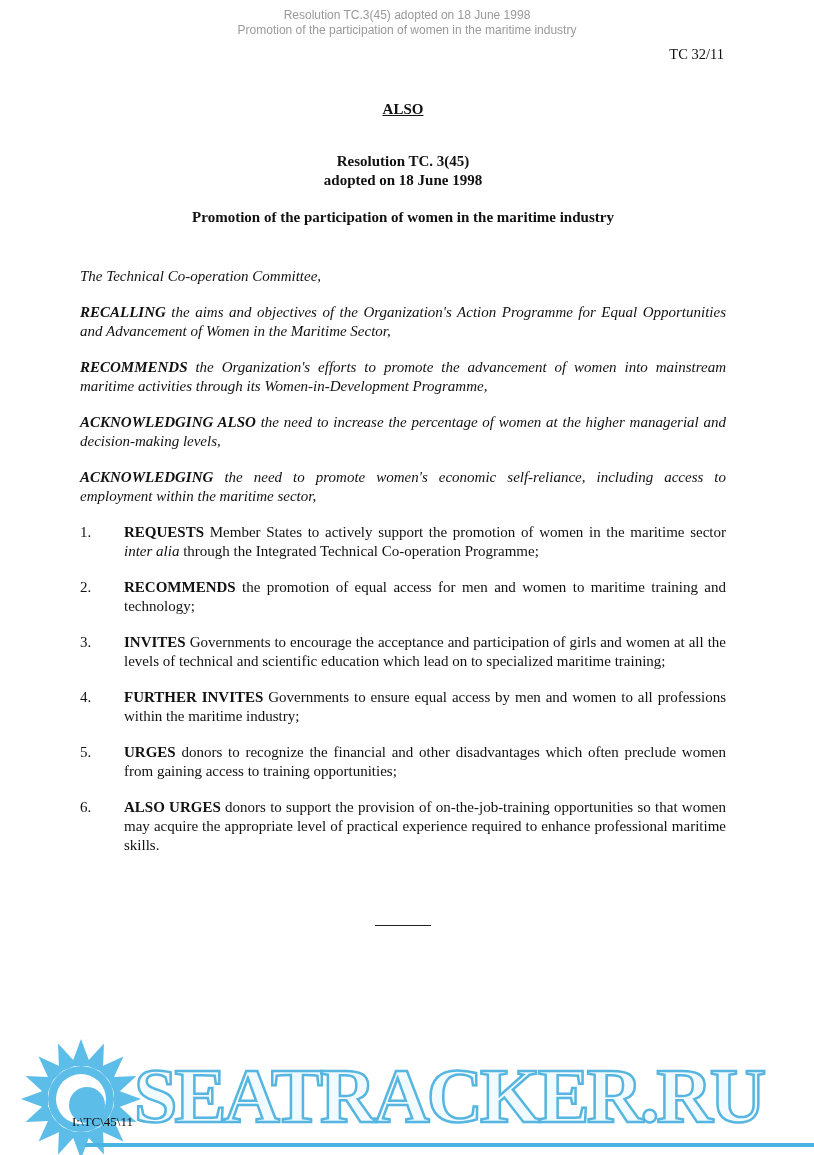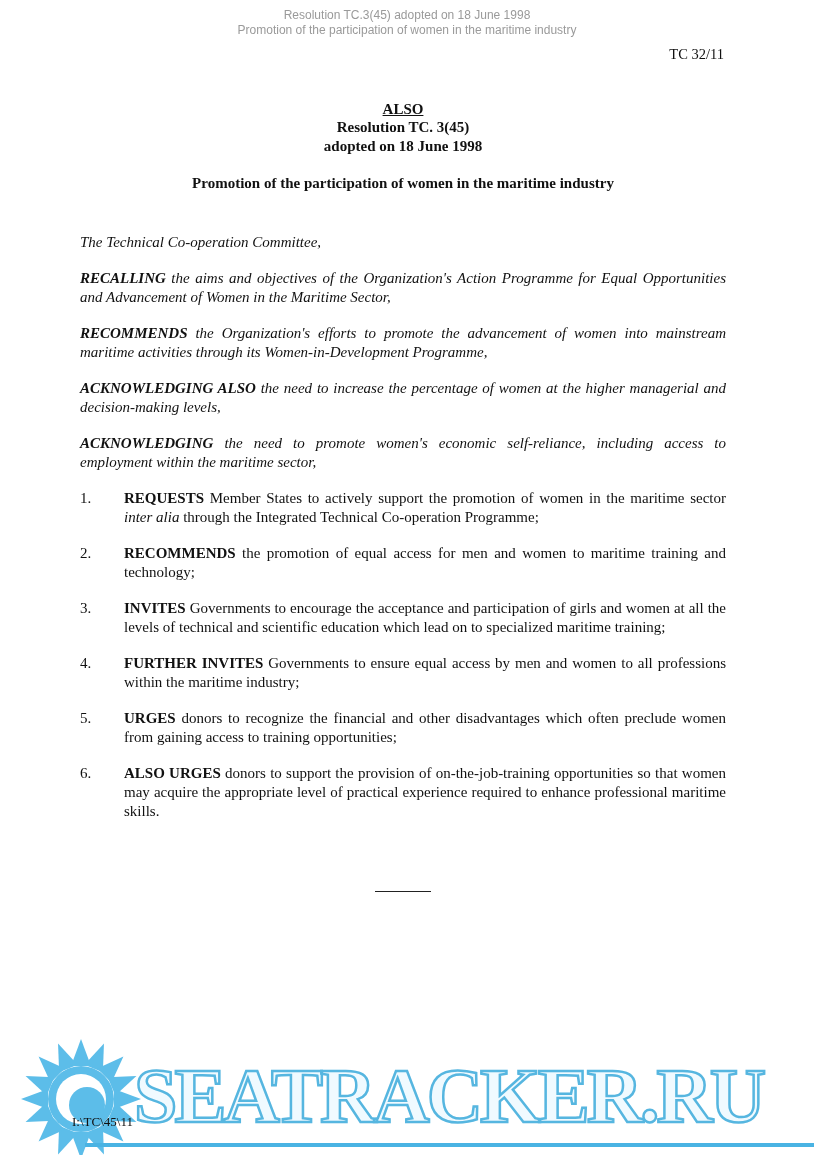--- a/index.html
+++ b/index.html
@@ -39,21 +39,21 @@
     font-weight: bold;
     font-size: 15px;
     text-decoration: underline;
     margin-top: 38px;
   }
   .res-head {
     text-align: center;
     font-weight: bold;
     font-size: 15px;
     line-height: 19px;
-    margin-top: 0;
+    margin-top: 34px;
   }
   .subject {
     text-align: center;
     font-weight: bold;
     font-size: 15px;
     margin-top: 19px;
   }
   .para {
     font-size: 15px;
     line-height: 19px;

